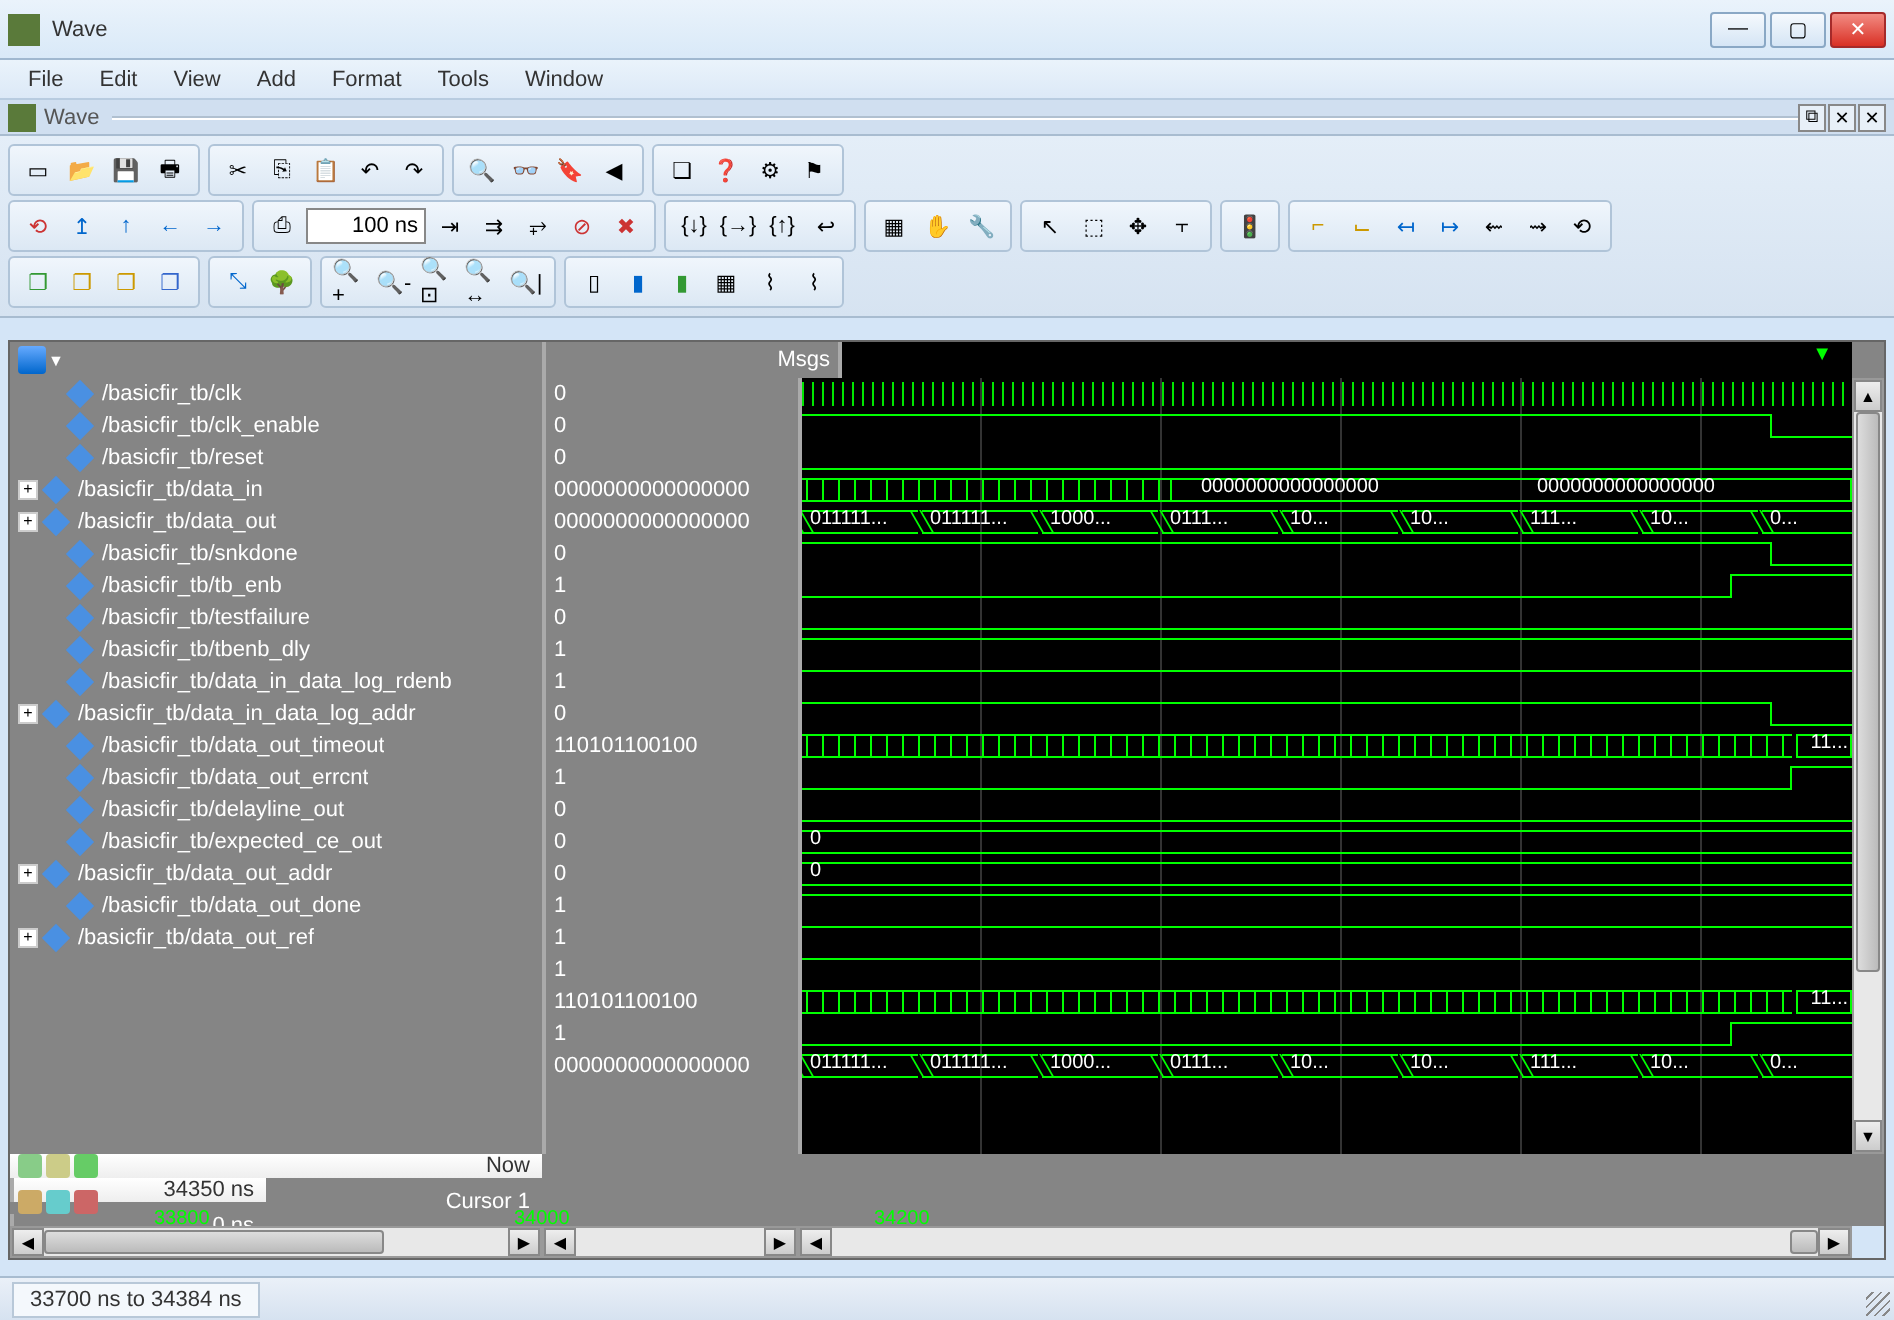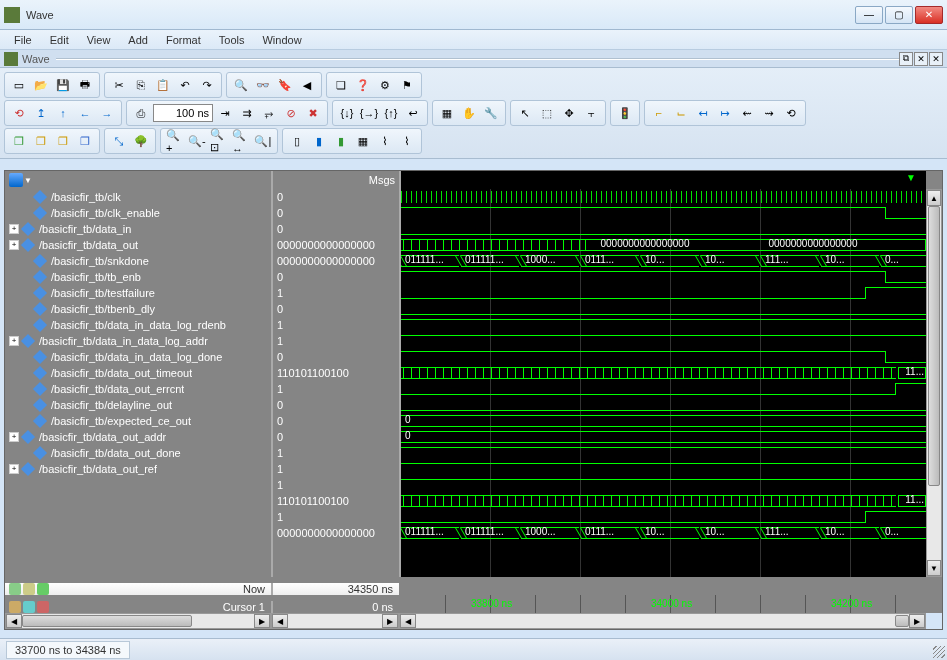--- a/index.html
+++ b/index.html
@@ -30,21 +30,21 @@
 .toolbar-row { display: flex; align-items: center; gap: 4px; margin: 2px 0; flex-wrap: nowrap; }
 .toolbar-group { display: flex; align-items: center; gap: 2px; padding: 2px 4px; border: 1px solid #b0c4d8; border-radius: 3px; background: linear-gradient(#f0f6fc,#dce8f4); }
 .tb-btn { width: 20px; height: 20px; display: flex; align-items: center; justify-content: center; border: 1px solid transparent; border-radius: 2px; cursor: pointer; font-size: 11px; }
 .tb-input { width: 60px; height: 18px; border: 1px solid #888; background: #fff; text-align: right; padding: 0 3px; font-size: 11px; }
 
 
 .wave-area { position: absolute; top: 170px; left: 4px; right: 4px; bottom: 30px; display: flex; flex-direction: column; background: #888; border: 1px solid #666; }
 .wave-header-row { height: 18px; display: flex; background: #858585; }
 .wh-signals { width: 266px; display: flex; align-items: center; padding-left: 4px; }
 .wh-signals-icon { width: 14px; height: 14px; background: linear-gradient(#6af,#06c); border-radius: 2px; }
-.wh-msgs { width: 128px; border-left: 2px solid #aaa; display: flex; align-items: center; justify-content: flex-end; padding-right: 4px; color: #fff; }
+.wh-msgs { width: 148px; border-left: 2px solid #aaa; display: flex; align-items: center; justify-content: flex-end; padding-right: 4px; color: #fff; }
 .wh-wave { flex: 1; border-left: 2px solid #aaa; background: #000; position: relative; }
 .wh-marker { position: absolute; right: 10px; top: 1px; color: #0f0; font-size: 10px; }
 
 .wave-body { flex: 1; display: flex; overflow: hidden; }
 .signal-panel { width: 266px; background: #858585; overflow-y: hidden; }
 .msgs-panel { width: 128px; background: #858585; border-left: 2px solid #aaa; overflow: hidden; }
 .wave-panel { flex: 1; background: #000; border-left: 2px solid #aaa; position: relative; overflow: hidden; }
 
 .signal-row { height: 16px; display: flex; align-items: center; padding-left: 4px; color: #fff; white-space: nowrap; }
 .sig-expand { width: 10px; height: 10px; border: 1px solid #ccc; background: #fff; color: #000; font-size: 8px; line-height: 8px; text-align: center; margin-right: 2px; }
@@ -61,21 +61,21 @@
 .wave-clock { position: absolute; left: 0; right: 0; top: 2px; bottom: 2px; background: repeating-linear-gradient(90deg, #0f0 0, #0f0 1px, transparent 1px, transparent 5px, #0f0 5px, #0f0 6px, transparent 6px, transparent 10px); opacity: 0.9; }
 .wave-bus-pattern { position: absolute; left: 0; right: 0; top: 2px; bottom: 2px; background: repeating-linear-gradient(90deg, transparent 0, transparent 2px, #0f0 2px, #0f0 3px, transparent 3px, transparent 8px); border-top: 1px solid #0f0; border-bottom: 1px solid #0f0; }
 .wave-text { position: absolute; color: #fff; font-size: 10px; top: 1px; }
 .wave-grid { position: absolute; top: 0; bottom: 0; left: 0; right: 0; pointer-events: none; background: repeating-linear-gradient(90deg, transparent 0, transparent 89px, #333 89px, #333 90px); }
 
 
 .time-rows { display: flex; background: #858585; }
 .time-label-col { width: 266px; }
 .time-msg-col { width: 128px; border-left: 2px solid #aaa; }
 .time-wave-col { flex: 1; border-left: 2px solid #aaa; background: #000; position: relative; }
-.time-row { height: 18px; display: flex; align-items: flex-end; }
+.time-row { height: 18px; display: flex; align-items: flex-start; flex-direction: column; }
 .time-row.now .time-label-col { background: linear-gradient(#fff,#eee); }
 .tr-icons { display: flex; gap: 2px; padding-left: 4px; }
 .tr-icon { width: 12px; height: 12px; border-radius: 2px; }
 .tr-label { flex: 1; text-align: right; padding-right: 6px; color: #fff; }
 .time-row.now .tr-label { color: #333; }
 .tr-msg { text-align: right; padding-right: 6px; color: #fff; width: 100%; }
 .time-row.now .time-msg-col { background: linear-gradient(#fff,#eee); }
 .time-row.now .tr-msg { color: #333; }
 .time-ruler { position: absolute; left: 0; right: 0; height: 18px; background: repeating-linear-gradient(90deg, transparent 0, transparent 44px, #555 44px, #555 45px); }
 .time-tick { position: absolute; color: #0f0; font-size: 10px; top: 3px; }
@@ -251,20 +251,25 @@
           <span class="sig-spacer" style="width: 24px;"></span>
           <span class="sig-icon"></span>
           <span class="sig-name">/basicfir_tb/clk</span>
         </div>
         <div class="signal-row">
           <span class="sig-spacer" style="width: 24px;"></span>
           <span class="sig-icon"></span>
           <span class="sig-name">/basicfir_tb/clk_enable</span>
         </div>
         <div class="signal-row">
+          <span class="sig-spacer" style="width: 24px;"></span>
+          <span class="sig-icon"></span>
+          <span class="sig-name">/basicfir_tb/reset</span>
+        </div>
+        <div class="signal-row">
           <span class="sig-expand">+</span>
           <span class="sig-icon"></span>
           <span class="sig-name">/basicfir_tb/data_in</span>
         </div>
         <div class="signal-row">
           <span class="sig-expand">+</span>
           <span class="sig-icon"></span>
           <span class="sig-name">/basicfir_tb/data_out</span>
         </div>
         <div class="signal-row">
@@ -289,25 +294,20 @@
         </div>
         <div class="signal-row">
           <span class="sig-spacer" style="width: 24px;"></span>
           <span class="sig-icon"></span>
           <span class="sig-name">/basicfir_tb/data_in_data_log_rdenb</span>
         </div>
         <div class="signal-row">
           <span class="sig-expand">+</span>
           <span class="sig-icon"></span>
           <span class="sig-name">/basicfir_tb/data_in_data_log_addr</span>
-        </div>
-        <div class="signal-row">
-          <span class="sig-spacer" style="width: 24px;"></span>
-          <span class="sig-icon"></span>
-          <span class="sig-name">/basicfir_tb/data_in_data_log_done</span>
         </div>
         <div class="signal-row">
           <span class="sig-spacer" style="width: 24px;"></span>
           <span class="sig-icon"></span>
           <span class="sig-name">/basicfir_tb/data_out_timeout</span>
         </div>
         <div class="signal-row">
           <span class="sig-spacer" style="width: 24px;"></span>
           <span class="sig-icon"></span>
           <span class="sig-name">/basicfir_tb/data_out_errcnt</span>

